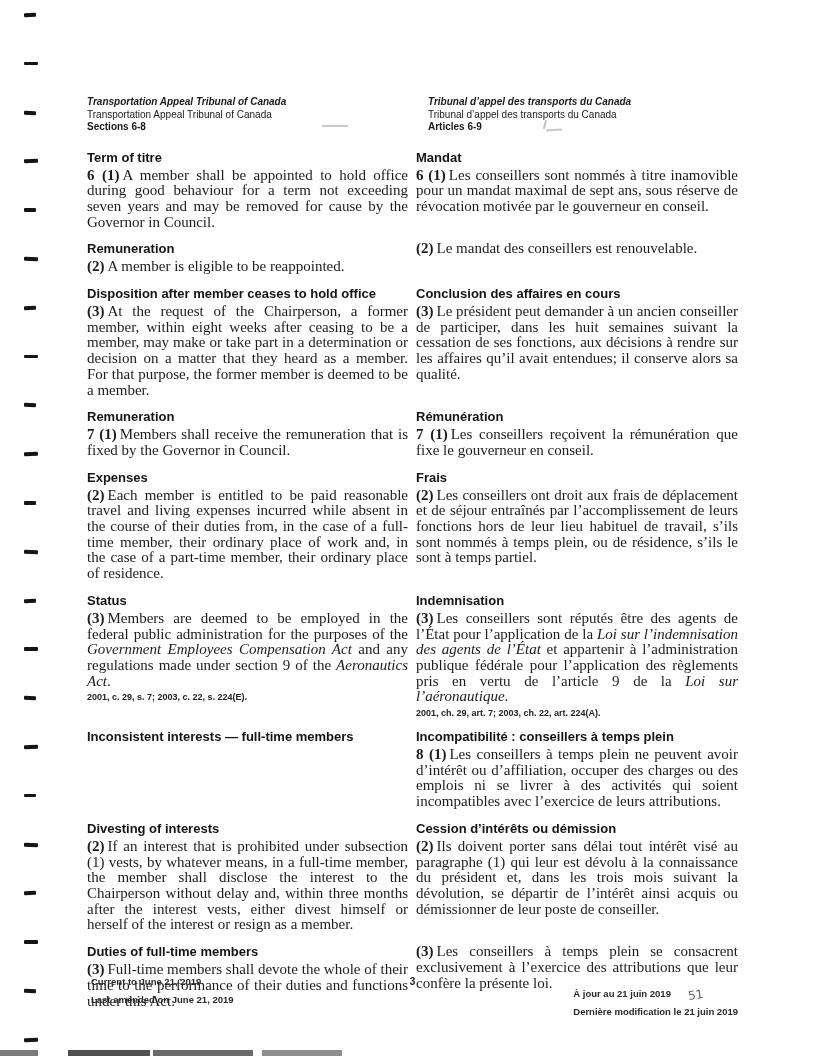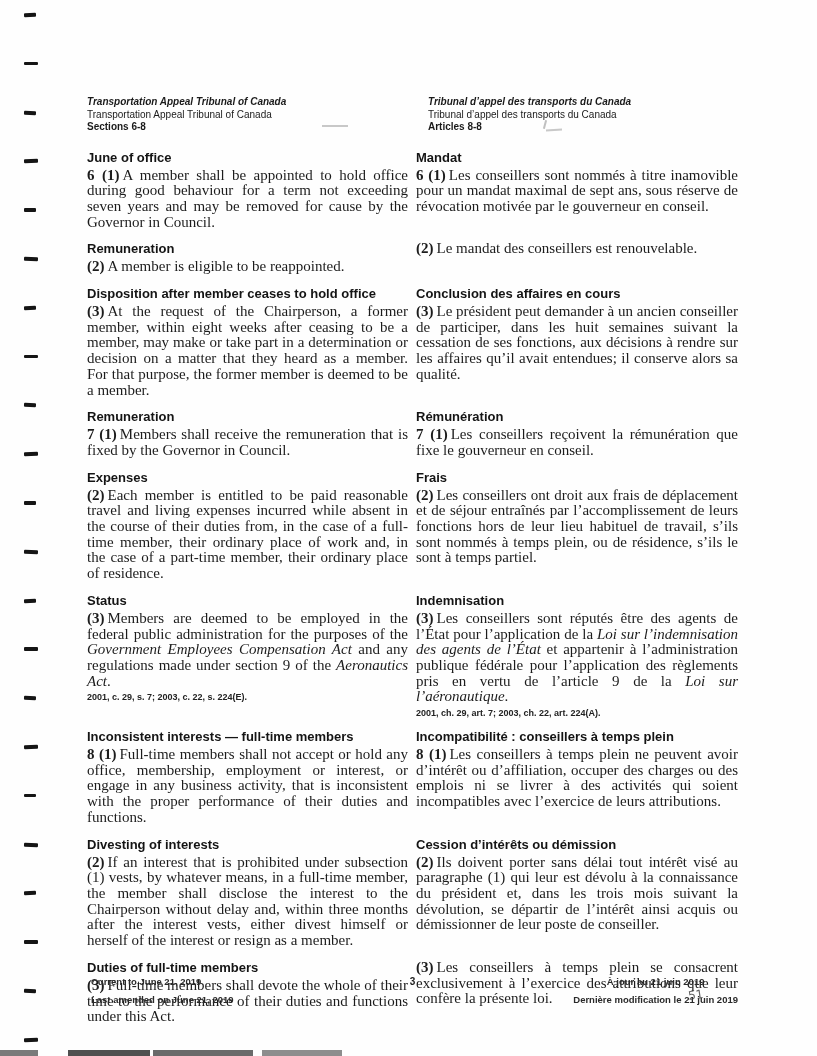--- a/index.html
+++ b/index.html
@@ -21,21 +21,21 @@
   .para{margin:0;font-size:15px;line-height:15.7px;text-align:justify;color:#1c1c1c;}
   .para .bd{font-weight:bold;margin-right:3px;}
   .para .it{font-style:italic;}
   .note{font-family:"Liberation Sans",sans-serif;font-size:9px;font-weight:bold;
     margin-top:3px;color:#222;}
   
   .footer{position:absolute;left:87px;top:976px;width:651px;height:40px;
     font-family:"Liberation Sans",sans-serif;font-size:9.5px;font-weight:bold;color:#2a2a2a;}
   .f-left{position:absolute;left:4px;top:0;}
   .f-center{position:absolute;left:50%;transform:translateX(-50%);top:0;font-size:10px;color:#1a1a1a;}
-  .f-right{position:absolute;right:0;top:0;text-align:center;}
+  .f-right{position:absolute;right:0;top:12px;text-align:left;}
   .f-line{margin-bottom:7px;}
   .pencil{position:absolute;left:601px;top:12px;font-family:"DejaVu Sans",sans-serif;
     font-size:12px;color:#4a4a4a;transform:rotate(-8deg);opacity:.85;font-weight:normal;}
   
   .dash{position:absolute;left:24px;width:13px;height:3.5px;background:#151515;border-radius:1px;}
   .b-seg{position:absolute;bottom:0;height:6px;}
   .b1{left:0;width:38px;background:#7a7a7a;}
   .b2{left:68px;width:82px;background:#4f4f4f;}
   .b3{left:153px;width:100px;background:#6a6a6a;}
   .b4{left:262px;width:80px;background:#8d8d8d;}
@@ -52,29 +52,29 @@
 
     <div class="header">
       <div>
         <div class="h-it">Transportation Appeal Tribunal of Canada</div>
         <div>Transportation Appeal Tribunal of Canada</div>
         <div class="h-bold">Sections 6-8</div>
       </div>
       <div>
         <div class="h-it">Tribunal d’appel des transports du Canada</div>
         <div>Tribunal d’appel des transports du Canada</div>
-        <div class="h-bold">Articles 8-8</div>
+        <div class="h-bold">Articles 6-9</div>
       </div>
     </div>
 
     <div class="sections">
 
       <div class="row">
         <div class="cell">
-          <div class="heading">June of office</div>
+          <div class="heading">Term of titre</div>
           <p class="para"><span class="bd">6 (1)</span><span>A member shall be appointed to hold office during good behaviour for a term not exceeding seven years and may be removed for cause by the Governor in Council.</span></p>
         </div>
         <div class="cell">
           <div class="heading">Mandat</div>
           <p class="para"><span class="bd">6 (1)</span><span>Les conseillers sont nommés à titre inamovible pour un mandat maximal de sept ans, sous réserve de révocation motivée par le gouverneur en conseil.</span></p>
         </div>
       </div>
 
       <div class="row">
         <div class="cell">
@@ -128,21 +128,20 @@
         <div class="cell">
           <div class="heading">Indemnisation</div>
           <p class="para"><span class="bd">(3)</span><span>Les conseillers sont réputés être des agents de l’État pour l’application de la </span><span class="it">Loi sur l’indemnisation des agents de l’État</span><span> et appartenir à l’administration publique fédérale pour l’application des règlements pris en vertu de l’article 9 de la </span><span class="it">Loi sur l’aéronautique</span><span>.</span></p>
           <div class="note">2001, ch. 29, art. 7; 2003, ch. 22, art. 224(A).</div>
         </div>
       </div>
 
       <div class="row">
         <div class="cell">
           <div class="heading">Inconsistent interests — full-time members</div>
-          <p class="para"><span class="bd">8 (1)</span><span>Full-time members shall not accept or hold any office, membership, employment or interest, or engage in any business activity, that is inconsistent with the proper performance of their duties and functions.</span></p>
         </div>
         <div class="cell">
           <div class="heading">Incompatibilité : conseillers à temps plein</div>
           <p class="para"><span class="bd">8 (1)</span><span>Les conseillers à temps plein ne peuvent avoir d’intérêt ou d’affiliation, occuper des charges ou des emplois ni se livrer à des activités qui soient incompatibles avec l’exercice de leurs attributions.</span></p>
         </div>
       </div>
 
       <div class="row">
         <div class="cell">
           <div class="heading">Divesting of interests</div>

